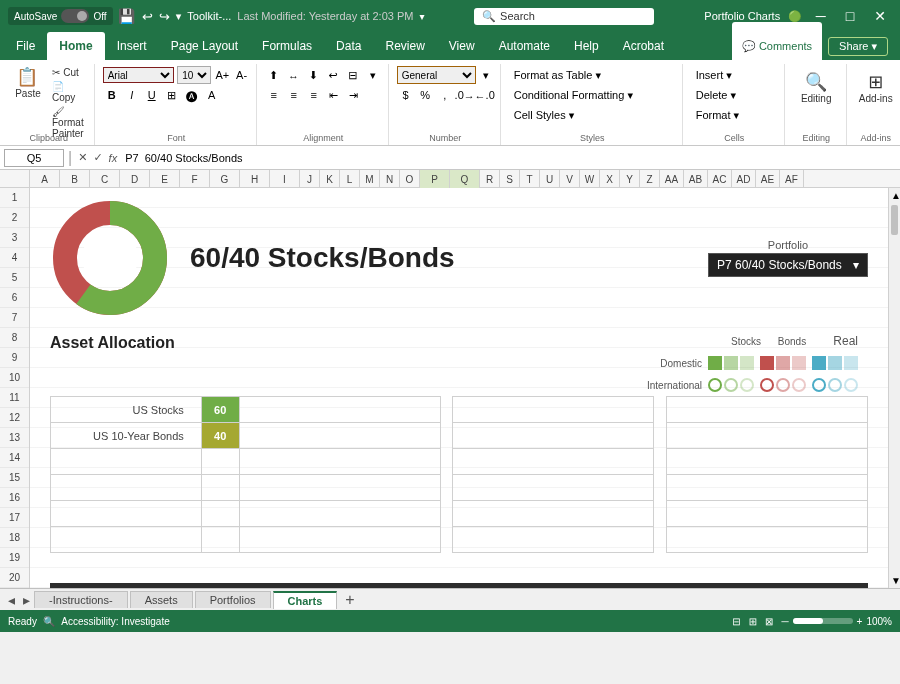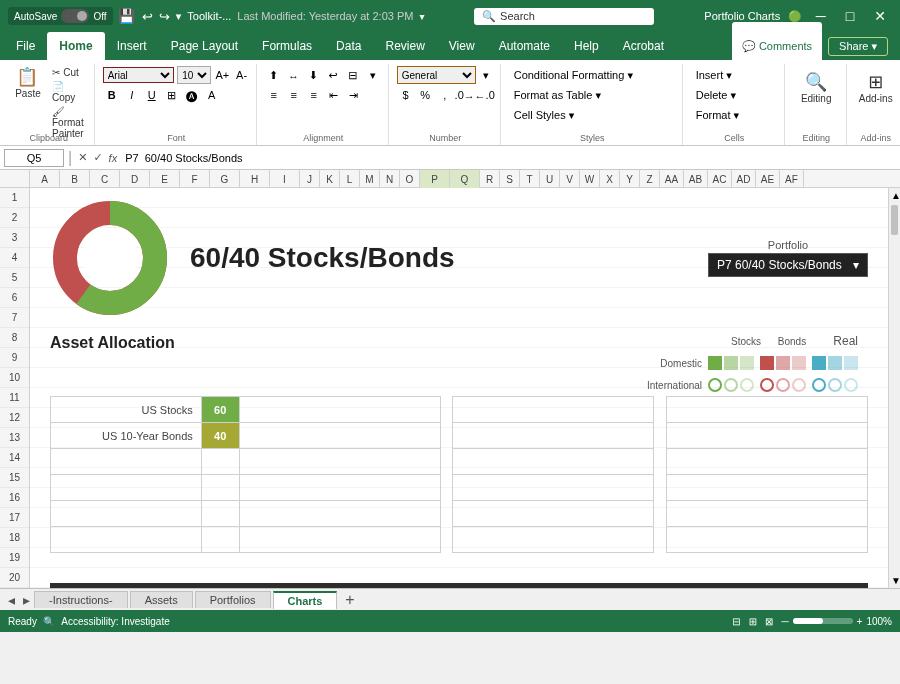--- a/index.html
+++ b/index.html
@@ -120,21 +120,21 @@
       font-size: 10px; color: #444; border-bottom: 1px solid #e8e8e8;
     }
 
     
     .alloc-table {
       width: 100%; border-collapse: collapse; margin-top: 4px;
     }
     .alloc-table td {
       border: 1px solid #d0d0d0; height: 26px; font-size: 11px;
     }
-    .alloc-label { text-align: right; padding-right: 8px; color: #444; width: 120px; }
+    .alloc-label { text-align: right; padding-right: 17px; color: #444; width: 120px; }
     .alloc-value {
       width: 30px; text-align: center; font-weight: bold; font-size: 13px;
     }
     .alloc-value.green { background: #70ad47; color: #fff; }
     .alloc-value.olive { background: #a5a832; color: #fff; }
     .alloc-empty { width: 160px; }
     .alloc-empty2 { width: 160px; }
 
     
     .sheet-tabs {
@@ -307,24 +307,24 @@
         <button class="format-btn">.0→</button>
         <button class="format-btn">←.0</button>
       </div>
     </div>
     <div class="ribbon-group-label">Number</div>
   </div>
 
   <div class="ribbon-group" style="min-width:180px;">
     <div style="padding:2px 0 14px;display:flex;flex-direction:column;gap:2px;">
       <div style="display:flex;gap:3px;font-size:10px;">
+        <button class="format-btn" style="width:auto;padding:0 4px;">Format as Table ▾</button>
+      </div>
+      <div style="display:flex;gap:3px;font-size:10px;">
         <button class="format-btn" style="width:auto;padding:0 4px;">Conditional Formatting ▾</button>
-      </div>
-      <div style="display:flex;gap:3px;font-size:10px;">
-        <button class="format-btn" style="width:auto;padding:0 4px;">Format as Table ▾</button>
       </div>
       <div style="display:flex;gap:3px;font-size:10px;">
         <button class="format-btn" style="width:auto;padding:0 4px;">Cell Styles ▾</button>
       </div>
     </div>
     <div class="ribbon-group-label">Styles</div>
   </div>
 
   <div class="ribbon-group" style="min-width:100px;">
     <div style="padding:2px 0 14px;display:flex;flex-direction:column;gap:2px;">

